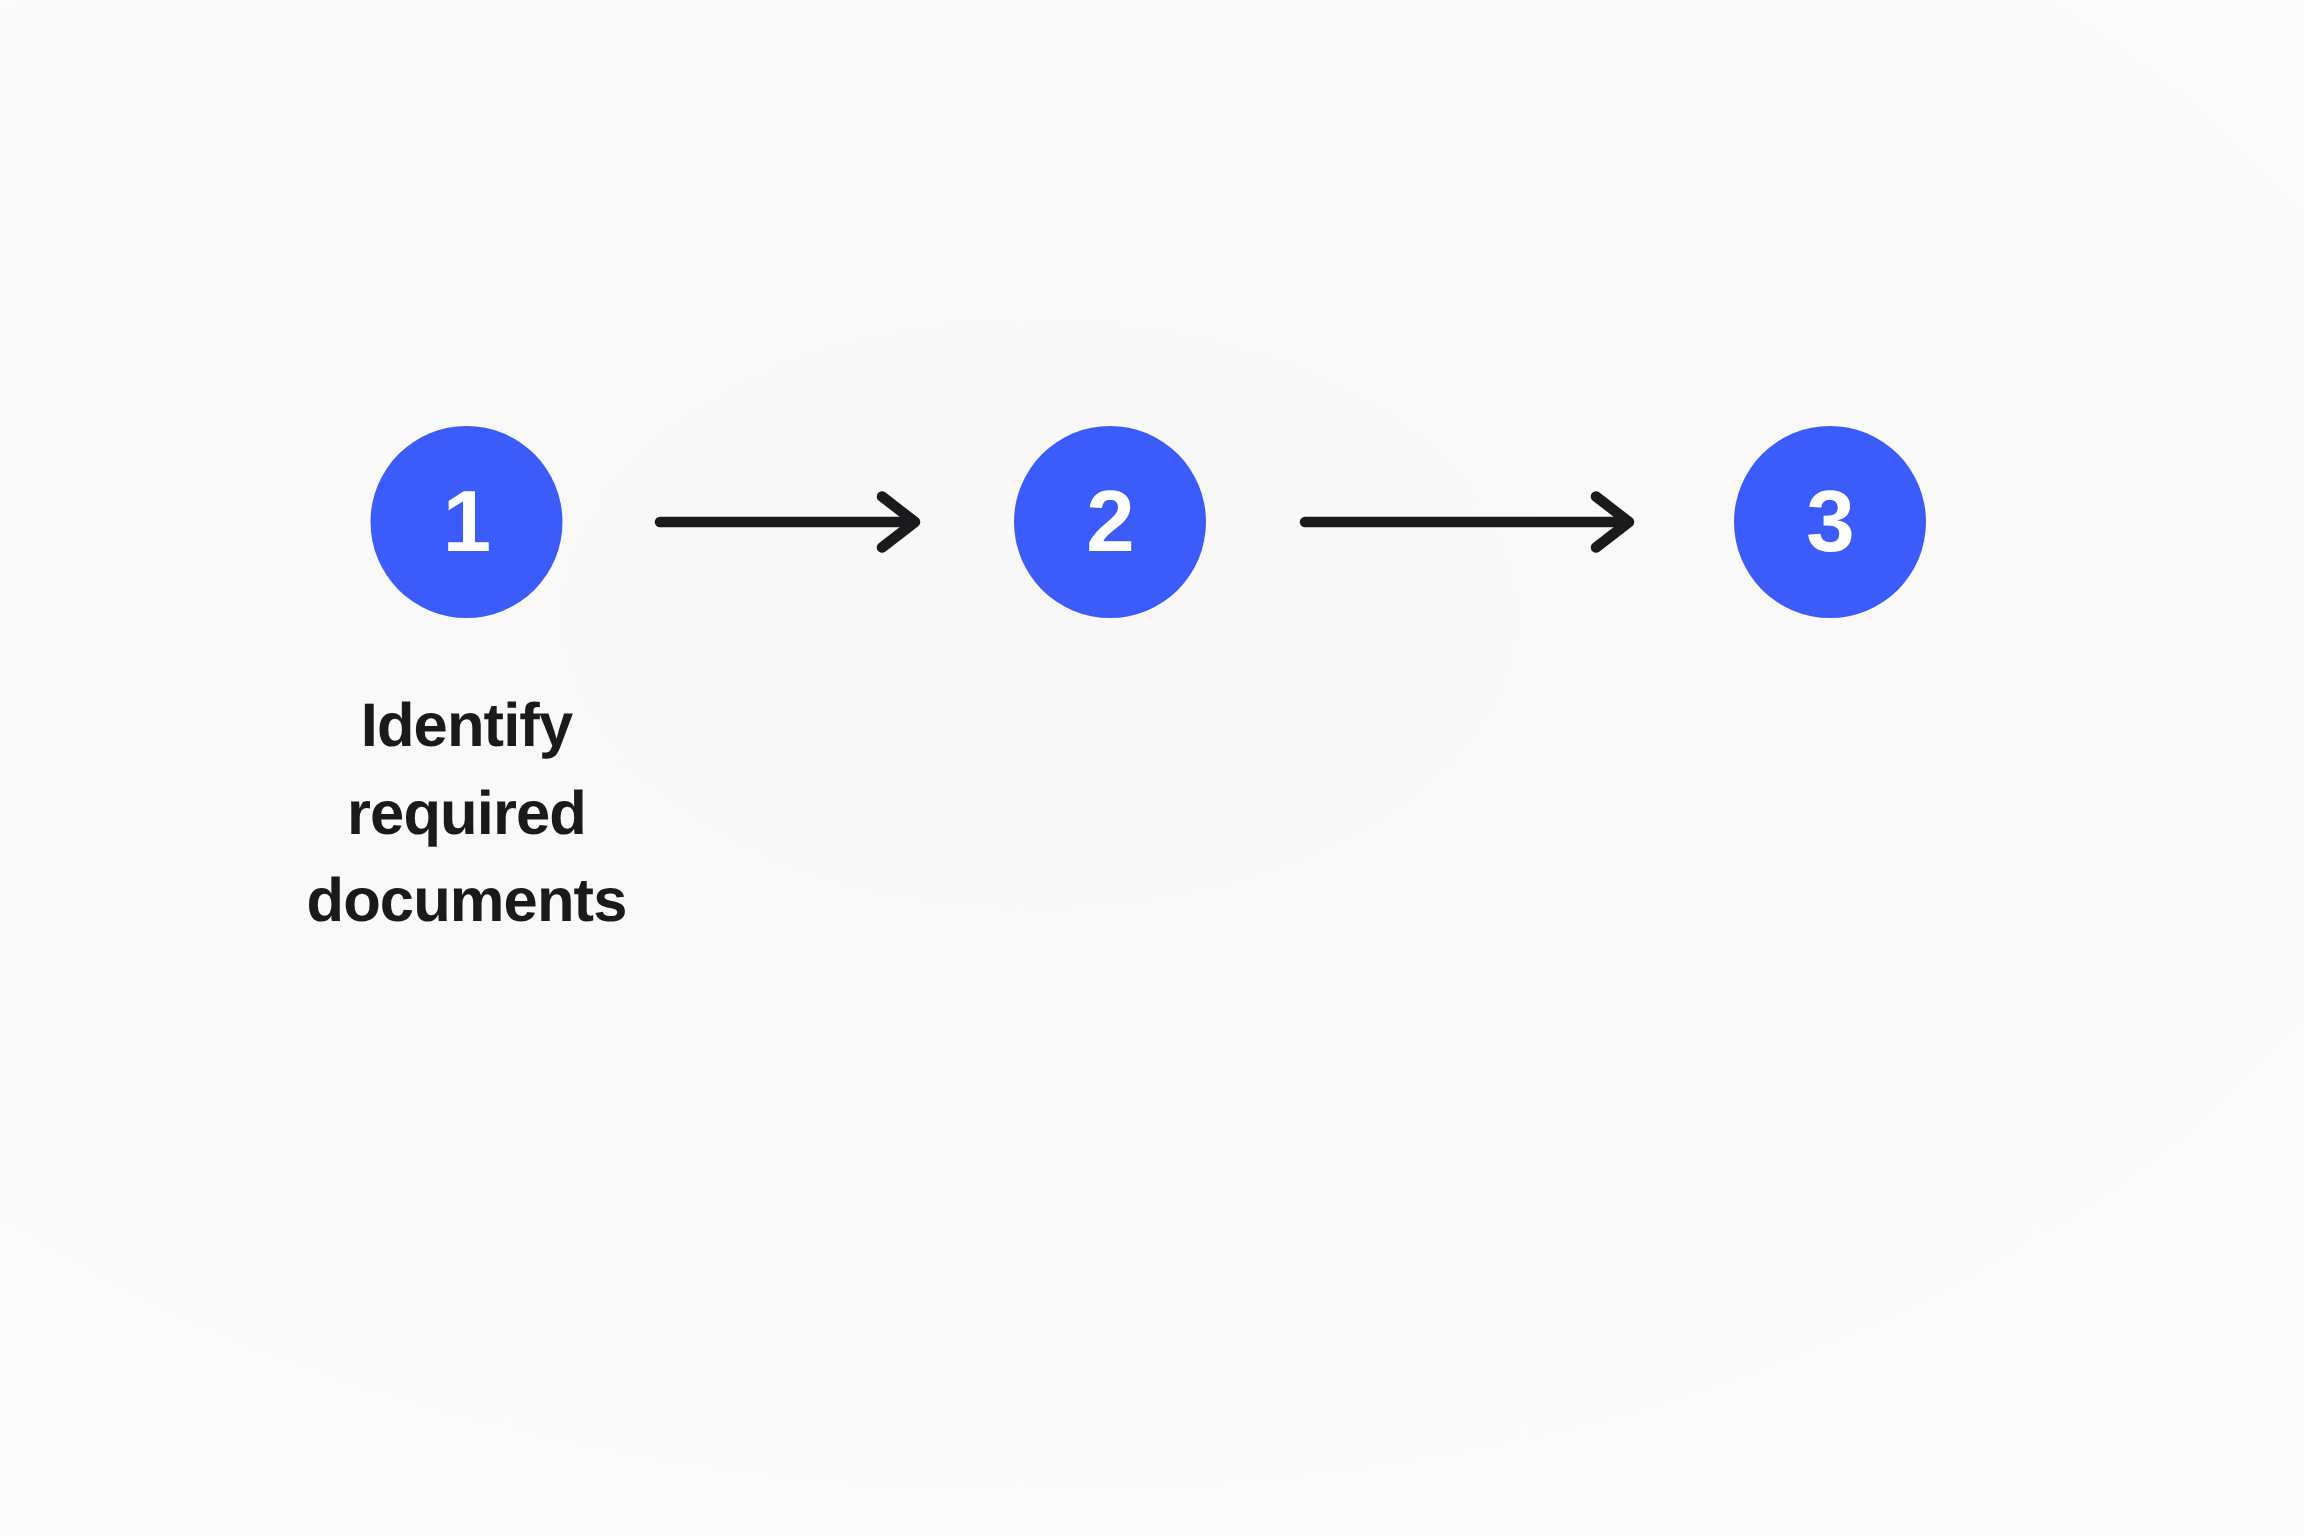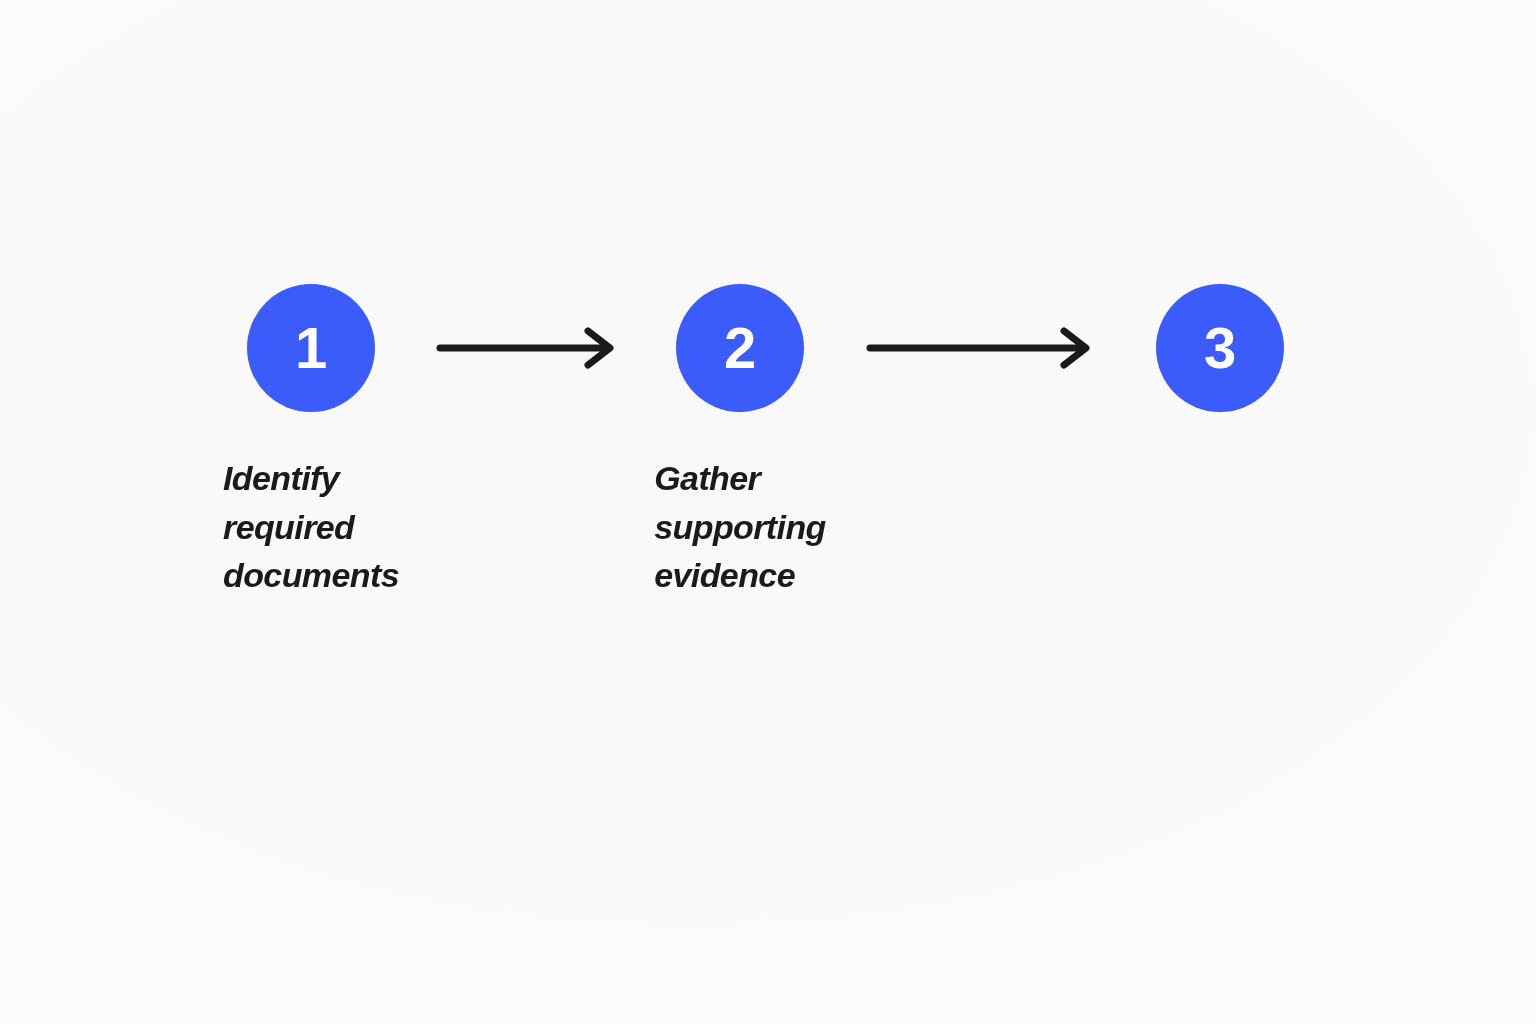--- a/index.html
+++ b/index.html
@@ -49,27 +49,27 @@
     font-weight: bold;
     line-height: 1;
     letter-spacing: -0.5px;
     font-family: "Liberation Sans", sans-serif;
     -webkit-font-smoothing: antialiased;
   }
 
   .step-label {
     margin-top: 42px;
     color: #1a1a1c;
-    font-size: 34px;
+    font-size: 41px;
     font-weight: bold;
     line-height: 1.43;
+    text-align: center;
     letter-spacing: -0.6px;
     white-space: pre-line;
     font-family: "Liberation Sans", sans-serif;
-    font-style: italic;
   }
 
   
   #step-1 { left: 161px; }
   #step-2 { left: 590px; }
   #step-3 { left: 1070px; }
 
   
   .arrow {
     position: absolute;
@@ -100,23 +100,20 @@
     <svg width="182" height="60" viewBox="0 0 182 60">
       <line x1="4" y1="30" x2="166" y2="30" stroke="#1a1a1c" stroke-width="7" stroke-linecap="round"></line>
       <polyline points="152,13 174,30 152,47" fill="none" stroke="#1a1a1c" stroke-width="7" stroke-linecap="round" stroke-linejoin="round"></polyline>
     </svg>
   </div>
 
   <div class="step" id="step-2">
     <div class="step-circle">
       <span class="step-number">2</span>
     </div>
-    <div class="step-label">Gather
-supporting
-evidence</div>
   </div>
 
   <div class="arrow" id="arrow-2">
     <svg width="228" height="60" viewBox="0 0 228 60">
       <line x1="4" y1="30" x2="212" y2="30" stroke="#1a1a1c" stroke-width="7" stroke-linecap="round"></line>
       <polyline points="198,13 220,30 198,47" fill="none" stroke="#1a1a1c" stroke-width="7" stroke-linecap="round" stroke-linejoin="round"></polyline>
     </svg>
   </div>
 
   <div class="step" id="step-3">

